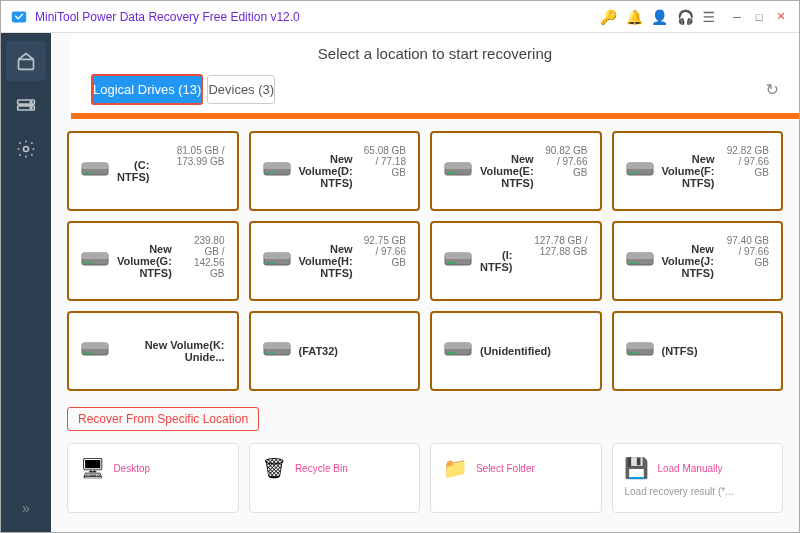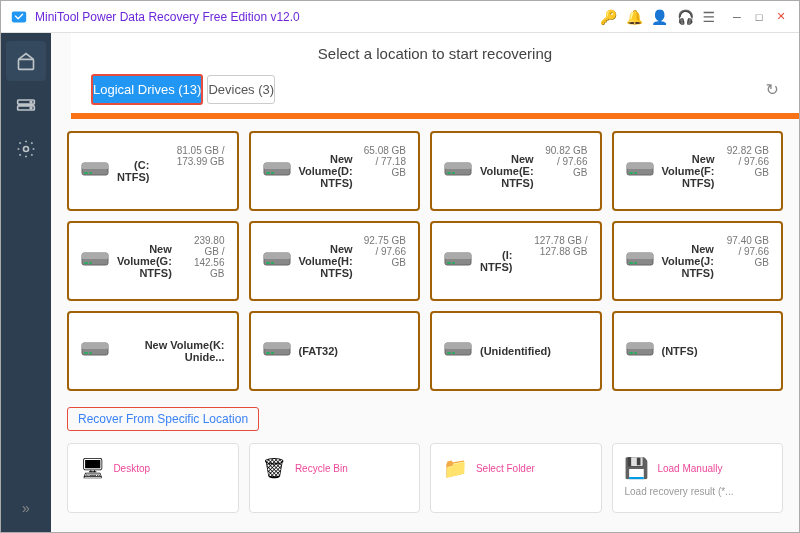--- a/index.html
+++ b/index.html
@@ -51,21 +51,21 @@
     .drive-card-top { display: flex; align-items: center; gap: 8px; }
     .drive-icon { color: #555; font-size: 18px; flex-shrink: 0; }
     .drive-label { font-size: 11px; font-weight: 600; color: #333; }
     .drive-bar-container { margin-top: 2px; }
     .drive-bar-bg { background: #e0e0e0; height: 6px; border-radius: 3px; width: 100%; }
     .drive-bar-fill { height: 6px; border-radius: 3px; background: #2196F3; }
     .drive-bar-fill.ssd { background: #27ae60; }
     .drive-size { font-size: 10px; color: #777; margin-top: 2px; }
 
     
-    .section-label { border: 1px solid #e74c3c; color: #3b82f6; padding: 4px 10px; font-size: 12px; display: inline-block; border-radius: 3px; margin-bottom: 12px; }
+    .section-label { border: 1px solid #e74c3c; color: #ef4444; padding: 4px 10px; font-size: 12px; display: inline-block; border-radius: 3px; margin-bottom: 12px; }
 
     
     .special-grid { display: grid; grid-template-columns: repeat(4, 1fr); gap: 10px; }
     .special-card { background: #fff; border: 1px solid #e0e0e0; border-radius: 4px; padding: 12px; cursor: pointer; display: flex; flex-direction: column; align-items: flex-start; gap: 6px; min-height: 70px; }
     .special-card-inner { display: flex; align-items: center; gap: 8px; }
     .special-icon { font-size: 20px; }
     .special-label { font-size: 10px; color: #ec4899; font-weight: 500; }
     .special-sub { font-size: 10px; color: #999; }
 
     

